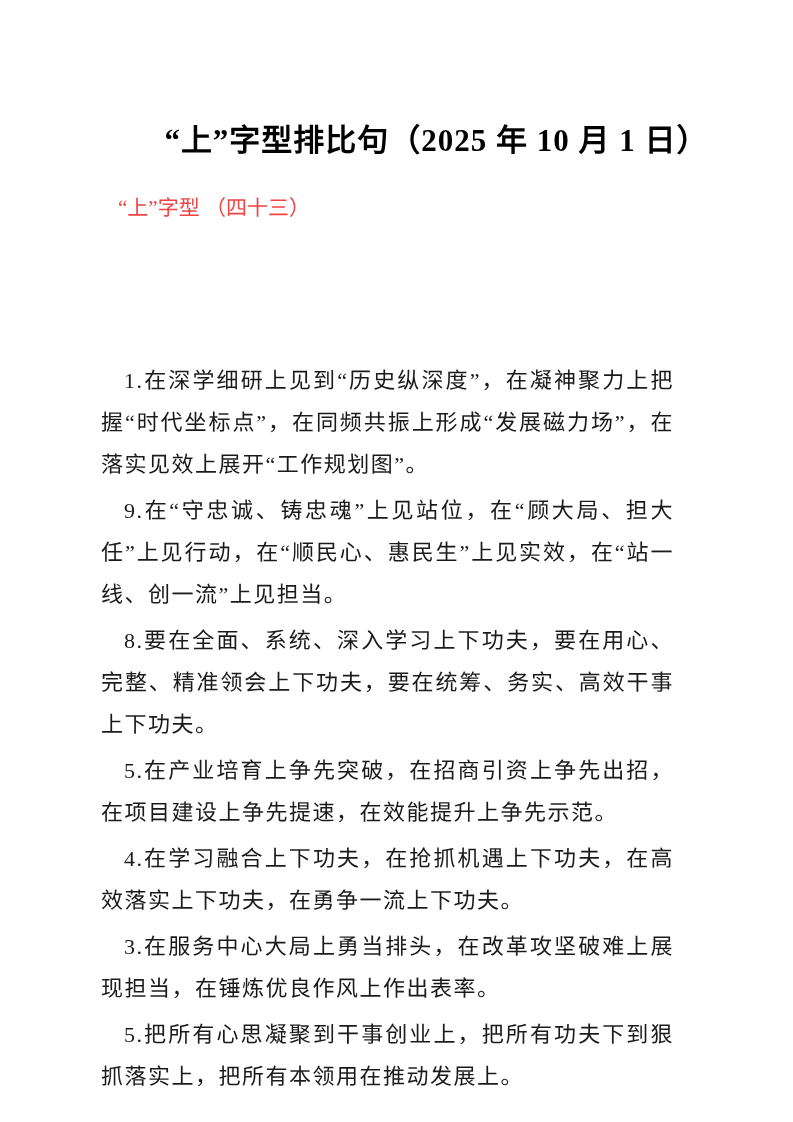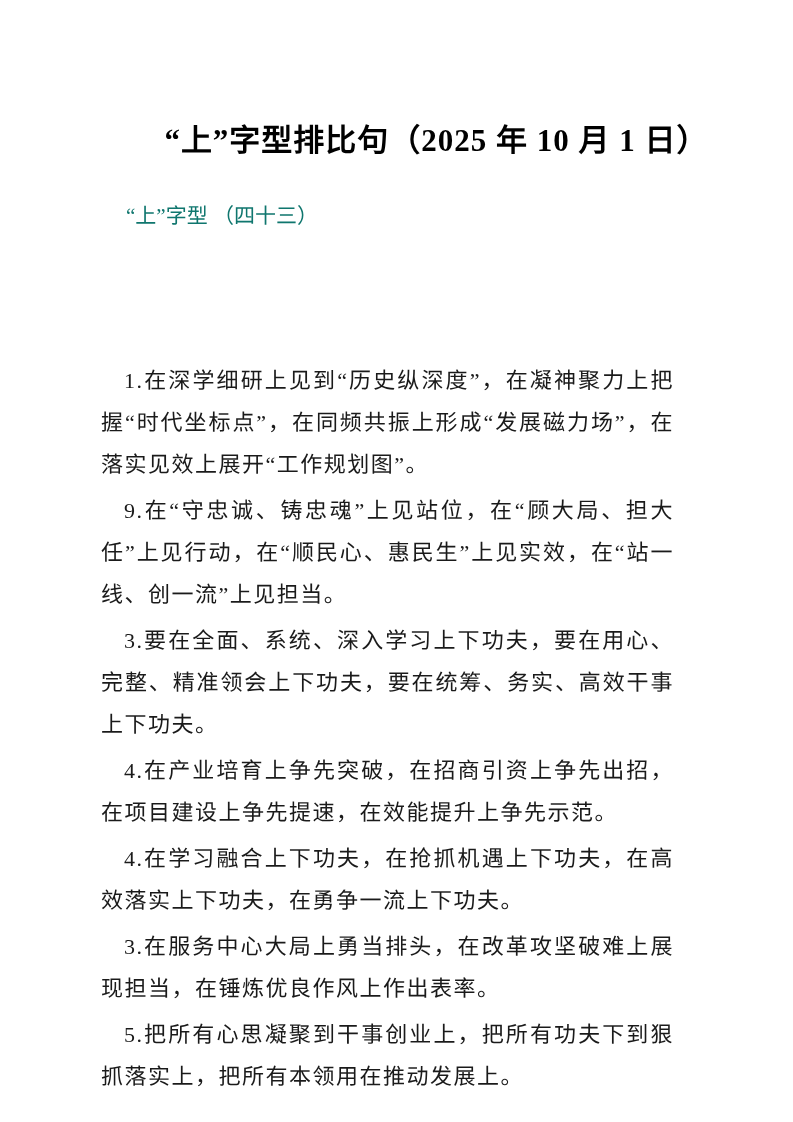--- a/index.html
+++ b/index.html
@@ -28,25 +28,25 @@
     line-height: 46px;
     letter-spacing: 1px;
     color: #000000;
     font-family: "Liberation Serif", "DejaVu Serif", serif;
     padding-left: 40px;
   }
   .doc-subtitle {
     position: absolute;
     top: 193px;
     left: 118px;
-    margin: 8px;
+    margin: 0;
     font-size: 21px;
     font-weight: 400;
     line-height: 30px;
-    color: #0f766e;
+    color: #ef4444;
   }
   .doc-body {
     position: absolute;
     top: 356px;
     left: 97px;
     width: 581px;
     font-size: 22px;
     line-height: 42px;
     text-align: justify;
     color: #1a1a1a;
@@ -63,20 +63,20 @@
 
 <div class="page">
 
   <h1 class="doc-title">“上”字型排比句（2025 年 10 月 1 日）</h1>
 
   <div class="doc-subtitle">“上”字型 （四十三）</div>
 
   <div class="doc-body">
     <p>1.在深学细研上见到“历史纵深度”，在凝神聚力上把握“时代坐标点”，在同频共振上形成“发展磁力场”，在落实见效上展开“工作规划图”。</p>
     <p>9.在“守忠诚、铸忠魂”上见站位，在“顾大局、担大任”上见行动，在“顺民心、惠民生”上见实效，在“站一线、创一流”上见担当。</p>
-    <p>3.要在全面、系统、深入学习上下功夫，要在用心、完整、精准领会上下功夫，要在统筹、务实、高效干事上下功夫。</p>
-    <p>4.在产业培育上争先突破，在招商引资上争先出招，在项目建设上争先提速，在效能提升上争先示范。</p>
+    <p>8.要在全面、系统、深入学习上下功夫，要在用心、完整、精准领会上下功夫，要在统筹、务实、高效干事上下功夫。</p>
+    <p>5.在产业培育上争先突破，在招商引资上争先出招，在项目建设上争先提速，在效能提升上争先示范。</p>
     <p>4.在学习融合上下功夫，在抢抓机遇上下功夫，在高效落实上下功夫，在勇争一流上下功夫。</p>
     <p>3.在服务中心大局上勇当排头，在改革攻坚破难上展现担当，在锤炼优良作风上作出表率。</p>
     <p>5.把所有心思凝聚到干事创业上，把所有功夫下到狠抓落实上，把所有本领用在推动发展上。</p>
   </div>
 
 </div>
 
 </body></html>

